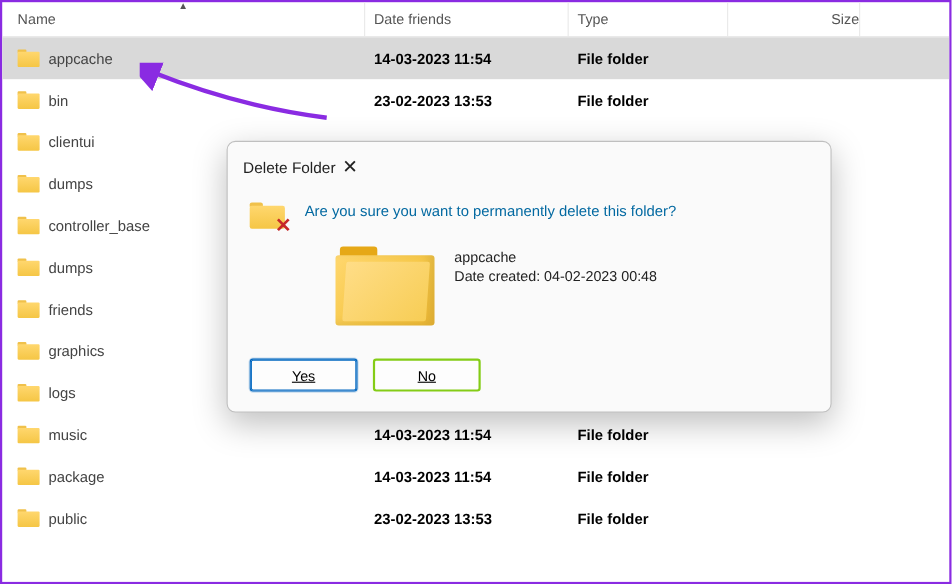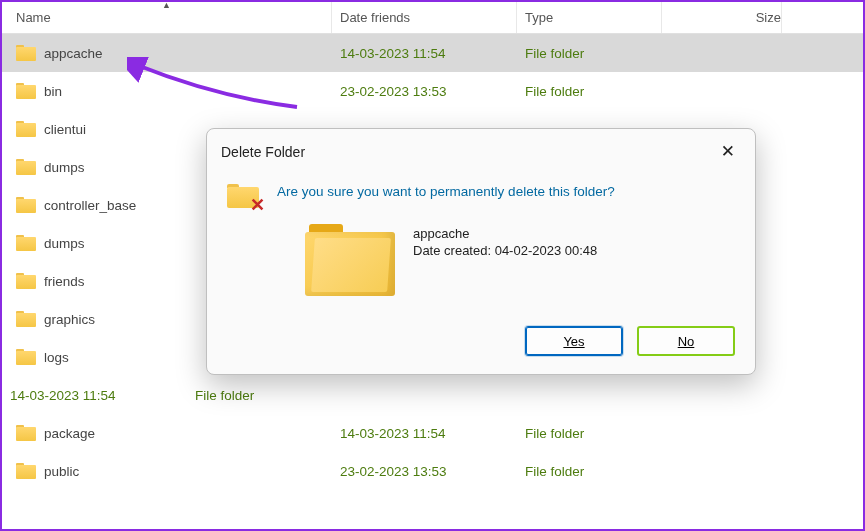--- a/index.html
+++ b/index.html
@@ -10,51 +10,51 @@
     .col-name { width: 330px; padding-left: 14px; display: flex; align-items: center; position: relative; }
     .col-date { width: 185px; padding-left: 8px; }
     .col-type { width: 145px; padding-left: 8px; }
     .col-size { width: 120px; padding-left: 8px; justify-content: flex-end; }
     .header-row > div { border-right: 1px solid #e8e8e8; height: 100%; display: flex; align-items: center; }
     .sort-indicator { position: absolute; left: 50%; top: -2px; transform: translateX(-50%); color: #555; font-size: 9px; }
     
     .file-row { display: flex; height: 38px; align-items: center; color: #444; font-size: 13.5px; }
     .file-row.selected { background: #d9d9d9; }
     .file-row .col-name { display: flex; align-items: center; gap: 8px; }
-    .file-row .col-date, .file-row .col-type { color: #4d7c0f; }
+    .file-row .col-date, .file-row .col-type { color: #000000; font-weight: bold; }
     
     .folder-icon { width: 20px; height: 16px; position: relative; display: inline-block; }
     .folder-icon::before { content: ''; position: absolute; top: 0; left: 0; width: 8px; height: 3px; background: #f0c14b; border-radius: 1px 1px 0 0; }
     .folder-icon::after { content: ''; position: absolute; top: 2px; left: 0; width: 20px; height: 14px; background: linear-gradient(to bottom, #ffd76e, #f5c645); border-radius: 1px; }
     
     .arrow { position: absolute; top: 55px; left: 125px; pointer-events: none; z-index: 5; }
     .arrow svg { width: 180px; height: 60px; }
     
     .dialog-overlay { position: absolute; top: 126px; left: 204px; width: 550px; background: #fafafa; border: 1px solid #bfbfbf; border-radius: 8px; box-shadow: 0 10px 30px rgba(0,0,0,0.25); z-index: 10; }
-    .dialog-titlebar { display: flex; justify-content: space-between; align-items: center; padding: 10px 14px; font-size: 14px; color: #222; }
+    .dialog-titlebar { display: flex; align-items: center; padding: 10px 14px; font-size: 14px; color: #222; }
     .close-btn { font-size: 17px; color: #222; cursor: pointer; padding: 2px 6px; font-weight: 400; }
     .dialog-body { padding: 6px 20px 16px 20px; }
     .confirm-row { display: flex; align-items: flex-start; gap: 14px; margin-bottom: 10px; }
     .delete-icon { width: 36px; height: 30px; position: relative; flex-shrink: 0; margin-top: 4px; }
     .delete-icon .folder-small { position: absolute; top: 0; left: 0; width: 32px; height: 24px; }
     .delete-icon .folder-small::before { content: ''; position: absolute; top: 0; left: 0; width: 12px; height: 4px; background: #f0c14b; border-radius: 2px 2px 0 0; }
     .delete-icon .folder-small::after { content: ''; position: absolute; top: 3px; left: 0; width: 32px; height: 21px; background: linear-gradient(to bottom, #ffd76e, #f5c645); border-radius: 2px; }
     .delete-icon .x-mark { position: absolute; bottom: -2px; right: -2px; color: #c62828; font-size: 18px; font-weight: bold; }
     .confirm-text { font-size: 13.5px; color: #0369a1; padding-top: 4px; }
     
     .folder-details { display: flex; gap: 18px; margin-left: 78px; margin-top: 8px; }
     .large-folder { width: 90px; height: 72px; position: relative; flex-shrink: 0; }
     .large-folder::before { content: ''; position: absolute; top: 0; left: 4px; width: 34px; height: 10px; background: #e6a817; border-radius: 3px 3px 0 0; }
     .large-folder::after { content: ''; position: absolute; top: 8px; left: 0; width: 90px; height: 64px; background: linear-gradient(135deg, #ffd76e 0%, #f5c645 60%, #eeb935 100%); border-radius: 3px; box-shadow: inset -6px -2px 8px rgba(0,0,0,0.08); }
     .large-folder .flap { position: absolute; top: 14px; left: 8px; width: 76px; height: 54px; background: linear-gradient(135deg, #ffdd87 0%, #f7cd55 100%); border-radius: 2px; transform: skewX(-4deg); z-index: 2; }
     
     .details-text { font-size: 13px; color: #222; padding-top: 2px; }
     .details-text .folder-name { margin-bottom: 2px; }
     
-    .dialog-footer { display: flex; justify-content: flex-end; gap: 14px; padding: 14px 20px 18px 20px; }
+    .dialog-footer { display: flex; gap: 14px; padding: 14px 20px 18px 20px; }
     .btn { width: 98px; height: 30px; background: #fdfdfd; border: 2px solid #84cc16; border-radius: 3px; font-size: 13px; cursor: pointer; display: flex; align-items: center; justify-content: center; }
     .btn.primary { border: 1px solid #0067c0; outline: 1px solid #0067c0; outline-offset: -2px; box-shadow: 0 0 0 1px rgba(0,103,192,0.2); }
     .btn .mnemonic { text-decoration: underline; }
   </style>
 </head>
 <body>
 
 <div class="file-list">
   <div class="header-row">
     <div class="col-name">
@@ -147,20 +147,24 @@
       <div class="file-row">
         <div class="col-name">
           <span class="folder-icon"></span>
           <span>logs</span>
         </div>
         <div class="col-date"></div>
         <div class="col-type"></div>
         <div class="col-size"></div>
       </div>
       <div class="file-row">
+        <div class="col-name">
+          <span class="folder-icon"></span>
+          <span>music</span>
+        </div>
         <div class="col-date">14-03-2023 11:54</div>
         <div class="col-type">File folder</div>
         <div class="col-size"></div>
       </div>
       <div class="file-row">
         <div class="col-name">
           <span class="folder-icon"></span>
           <span>package</span>
         </div>
         <div class="col-date">14-03-2023 11:54</div>

